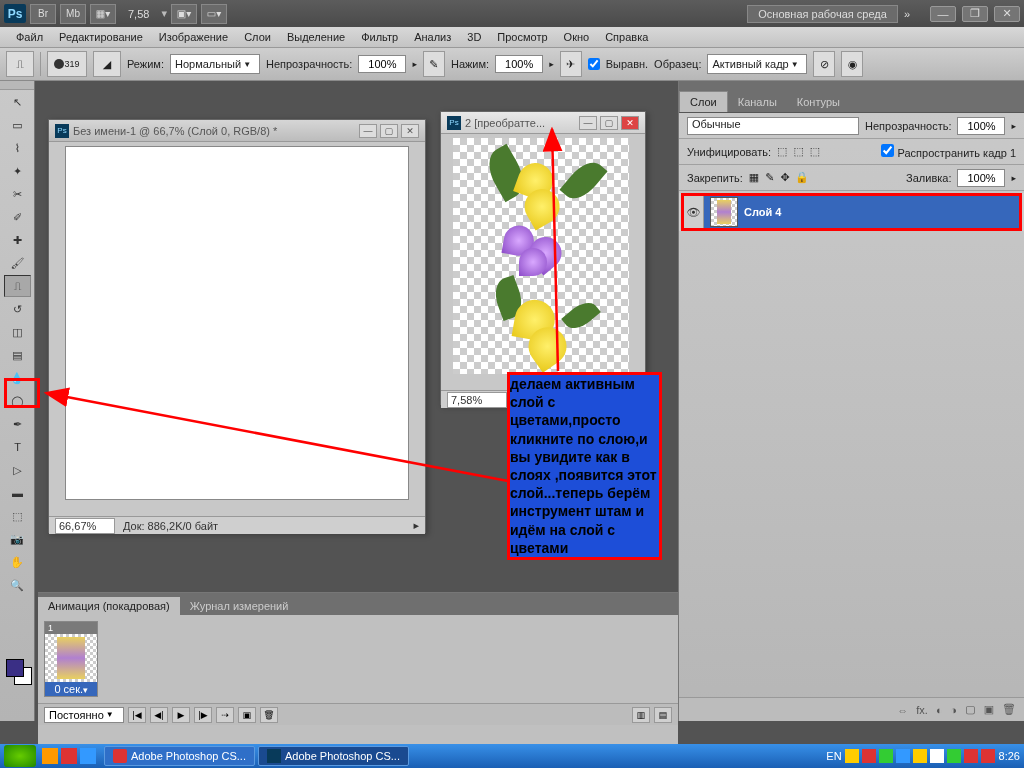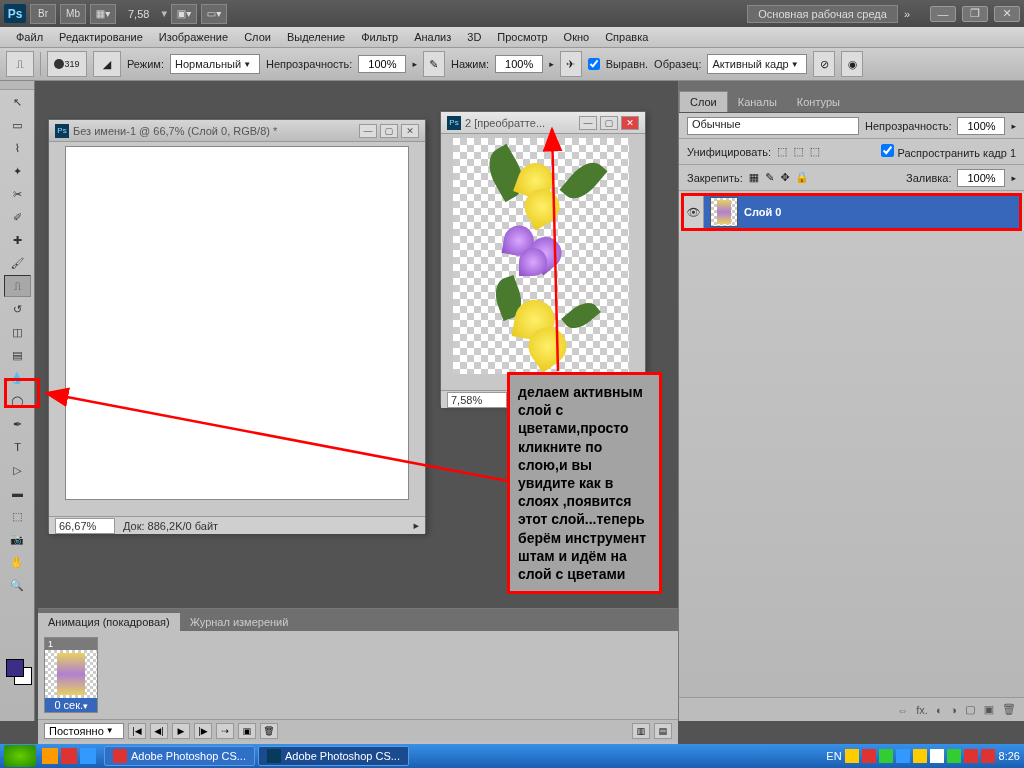--- a/index.html
+++ b/index.html
@@ -44,39 +44,39 @@
 .doc-status{height:18px;background:#cfcfcf;display:flex;align-items:center;padding:0 6px;border-top:1px solid #999;font-size:10px;color:#333;}
 .ds-zoom{width:60px;background:#fff;border:1px solid #999;padding:1px 3px;margin-right:8px;}
 
 .flower-canvas{margin:4px 16px 16px 12px;height:236px;background:repeating-conic-gradient(#ccc 0 25%,#fff 0 50%) 0 0/14px 14px;position:relative;overflow:hidden;display:flex;justify-content:center;}
 .flower-art{width:120px;height:100%;position:relative;}
 .petal{position:absolute;border-radius:50% 50% 50% 0;transform-origin:bottom right;}
 .ylw{background:radial-gradient(#fff06a,#e8c81a);}
 .prp{background:radial-gradient(#d9a8ff,#8b4ac7);}
 .leaf{position:absolute;background:#4a7a2e;border-radius:60% 0 60% 0;}
 
-.annot{position:absolute;left:507px;top:291px;width:155px;border:3px solid #ff0000;background:#a3a3a3;padding:8px;z-index:10;font-size:14px;line-height:1.3;font-weight:bold;font-family:Arial;}
+.annot{position:absolute;left:507px;top:291px;width:155px;border:3px solid #ff0000;background:#1d4ed8;padding:0;z-index:10;font-size:14px;line-height:1.3;font-weight:bold;font-family:Arial;}
 .arrow-svg{position:absolute;z-index:6;pointer-events:none;}
 
 .layers{position:absolute;right:0;top:0;width:346px;height:640px;background:linear-gradient(#cacaca,#b6b6b6);border-left:1px solid #777;}
 .panel-tabs{height:24px;display:flex;align-items:flex-end;background:#6f6f6f;border-bottom:1px solid #555;}
 .ptab{padding:4px 10px;color:#ccc;background:#6f6f6f;}
 .ptab.act{background:#c0c0c0;color:#222;border:1px solid #888;border-bottom:none;}
 .lp-row{height:26px;display:flex;align-items:center;padding:0 8px;gap:6px;border-bottom:1px solid #a0a0a0;color:#222;}
 .lp-sel{flex:1;height:18px;background:#fff;border:1px solid #888;padding:0 4px;}
 .lp-pct{width:48px;height:18px;background:#fff;border:1px solid #888;text-align:center;}
 .layer-list{background:#cfcfcf;}
 .layer-item{height:38px;display:flex;align-items:center;background:#3667bb;color:#fff;border:3px solid #ff0000;margin:2px;}
 .eye{width:20px;height:100%;display:flex;align-items:center;justify-content:center;background:#cfcfcf;color:#333;border-right:1px solid #999;}
 .thumb{width:28px;height:30px;background:repeating-conic-gradient(#ccc 0 25%,#fff 0 50%) 0 0/6px 6px;border:1px solid #555;margin:0 6px;position:relative;}
 .thumb::after{content:"";position:absolute;inset:2px 6px;background:linear-gradient(#e8d060,#b080d0,#e8d060);}
 .layer-name{font-weight:bold;font-size:11px;}
 .lp-foot{position:absolute;bottom:0;left:0;right:0;height:24px;background:#bcbcbc;border-top:1px solid #999;display:flex;align-items:center;justify-content:flex-end;gap:8px;padding:0 8px;color:#555;}
 
-.anim{position:absolute;left:38px;bottom:0;right:346px;height:136px;background:#c0c0c0;border-top:1px solid #777;}
+.anim{position:absolute;left:38px;bottom:0;right:346px;height:152px;background:#c0c0c0;border-top:1px solid #777;}
 .anim-tabs{height:22px;display:flex;align-items:flex-end;background:#6f6f6f;}
 .atab{padding:3px 10px;color:#ccc;}
 .atab.act{background:#c0c0c0;color:#222;}
 .frame{width:54px;margin:4px;border:1px solid #888;}
 .frame-num{background:#7a7a7a;color:#fff;font-size:9px;padding:1px 3px;}
 .frame-img{height:48px;background:repeating-conic-gradient(#ccc 0 25%,#fff 0 50%) 0 0/6px 6px;position:relative;}
 .frame-img::after{content:"";position:absolute;inset:3px 12px;background:linear-gradient(#e8d060,#b080d0,#e8d060);}
 .frame-time{background:#3667bb;color:#fff;font-size:9px;text-align:center;padding:1px;}
 .anim-ctrl{height:22px;background:#bcbcbc;display:flex;align-items:center;gap:4px;padding:0 6px;border-top:1px solid #999;}
 .actrl-btn{width:18px;height:16px;border:1px solid #999;background:#d0d0d0;display:flex;align-items:center;justify-content:center;font-size:9px;}
@@ -280,21 +280,21 @@
       <span>✥</span>
       <span>🔒</span>
       <span style="margin-left:auto">Заливка:</span>
       <input class="lp-pct" value="100%" style="">
         <span style="font-size:9px">▸</span>
     </div>
     <div class="layer-list">
       <div class="layer-item">
         <div class="eye">👁</div>
         <div class="thumb"></div>
-        <span class="layer-name">Слой 0</span>
+        <span class="layer-name">Слой 4</span>
       </div>
     </div>
     <div class="lp-foot">
       <span>⇔</span>
       <span>fx.</span>
       <span>◐</span>
       <span>◑</span>
       <span>▢</span>
       <span>▣</span>
       <span>🗑</span>

